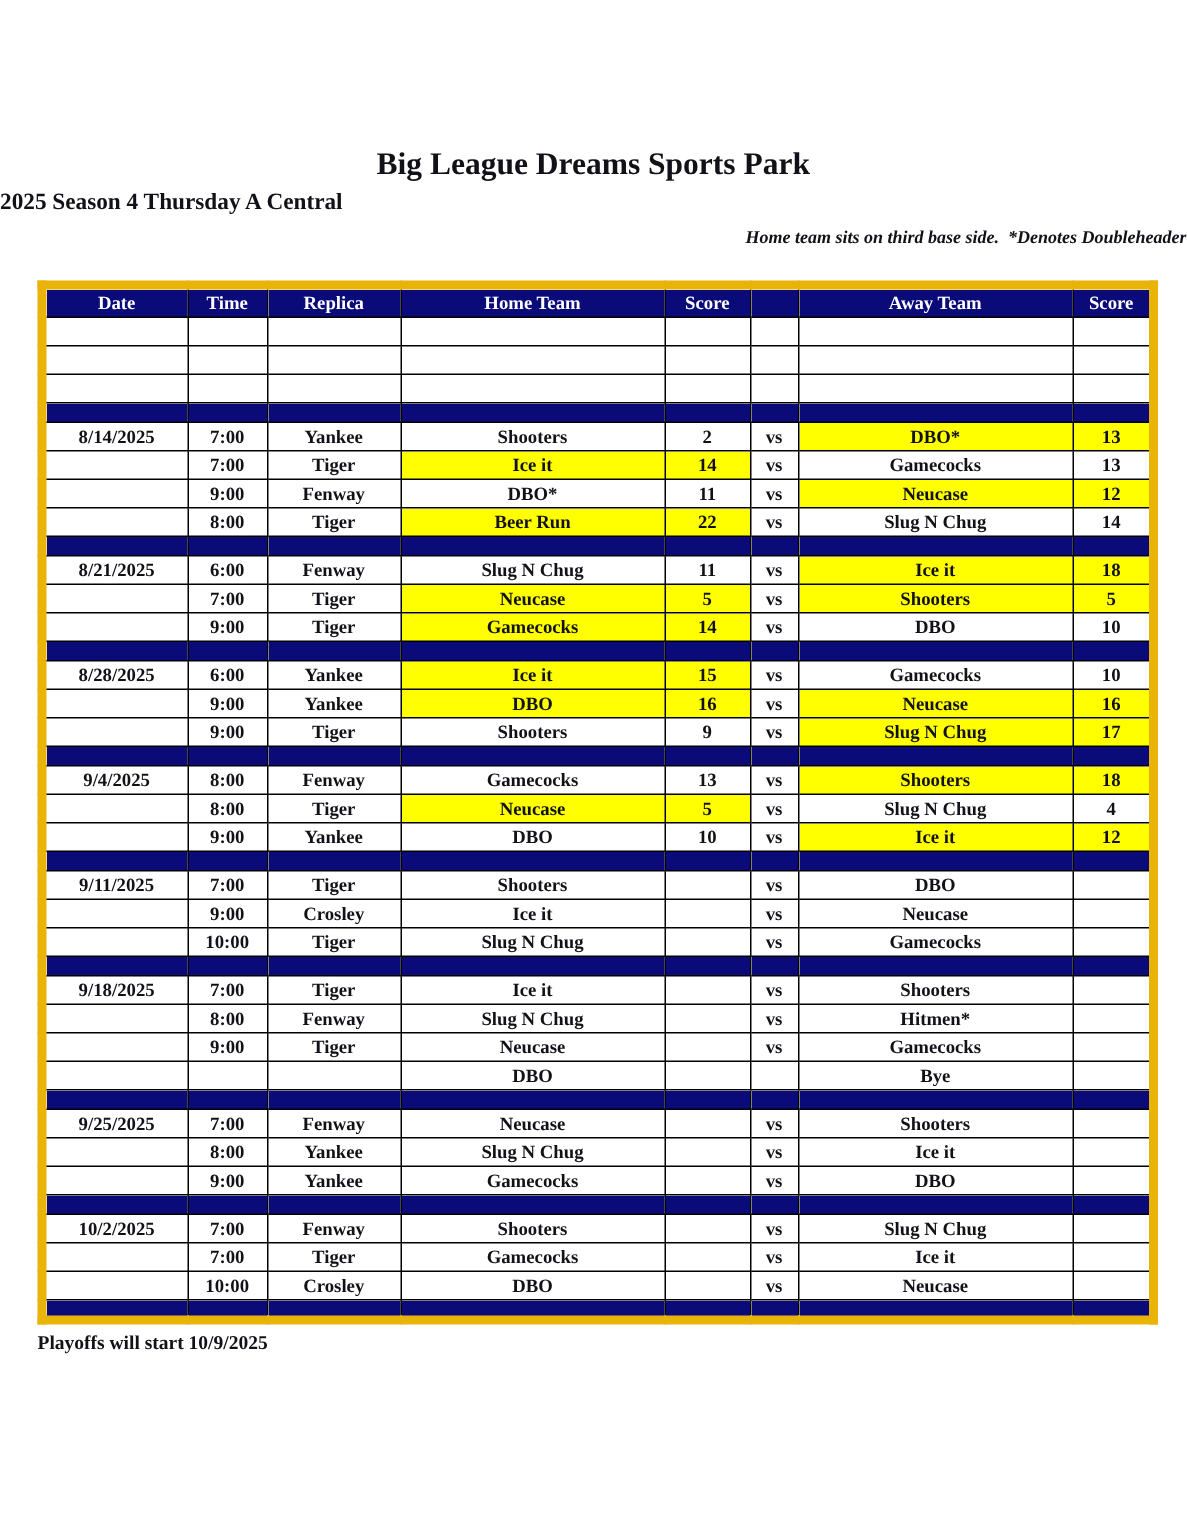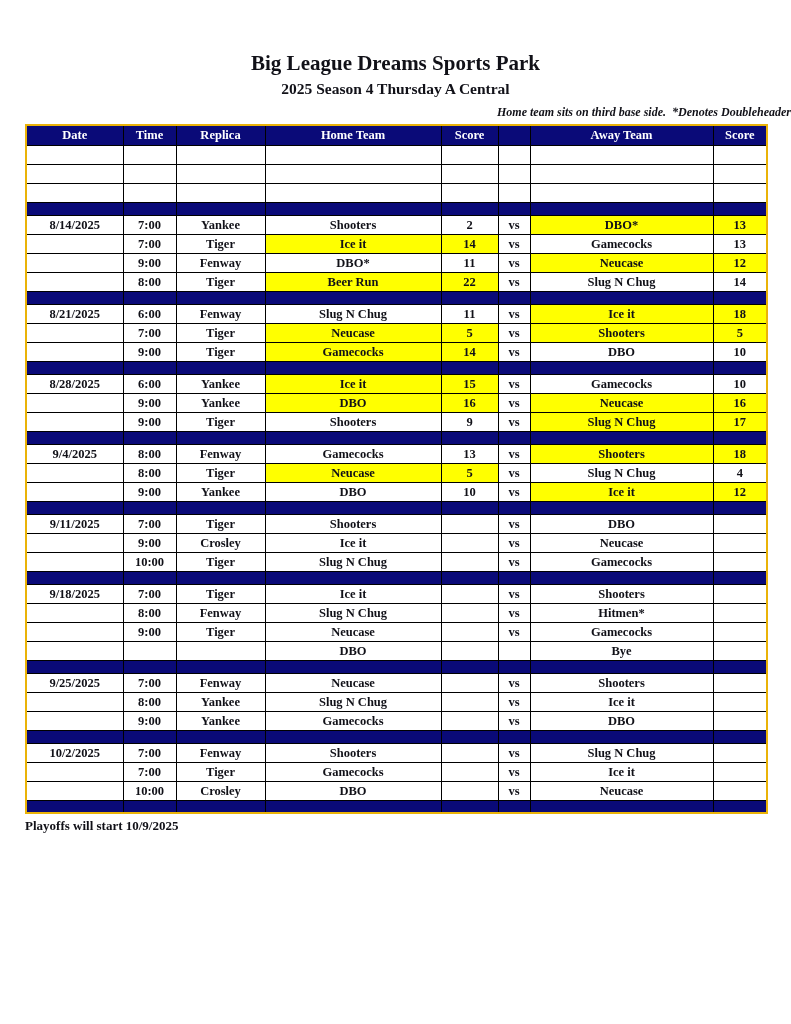--- a/index.html
+++ b/index.html
@@ -14,51 +14,51 @@
     background: #ffffff;
   }
   body {
     width: 791px;
     height: 1024px;
     font-family: "Liberation Serif", "DejaVu Serif", serif;
     color: var(--ink);
     overflow: hidden;
   }
   .doc {
-    padding-top: 50px;
+    padding-top: 96px;
   }
   .title {
     text-align: center;
     font-size: 21px;
     font-weight: bold;
     line-height: 26px;
     margin: 0;
   }
   .subtitle {
-    text-align: center;
+    text-align: left;
     font-size: 15.5px;
     font-weight: bold;
     line-height: 21px;
     margin: 2px 0 0 0;
   }
   .note {
     text-align: right;
     font-size: 12px;
     font-weight: bold;
     font-style: italic;
     line-height: 16px;
     margin: 5px 0 0 0;
     white-space: pre;
   }
   table.schedule {
     border-collapse: collapse;
     table-layout: fixed;
     width: 741px;
-    margin: 4px 0 0 25px;
-    border: 2px solid #eab308;
+    margin: 21px 0 0 25px;
+    border: 6px solid #eab308;
   }
   table.schedule th, table.schedule td {
     border: 1px solid #000;
     padding: 0 2px;
     height: 19px;
     line-height: 18px;
     font-size: 12.5px;
     font-weight: bold;
     text-align: center;
     white-space: nowrap;

